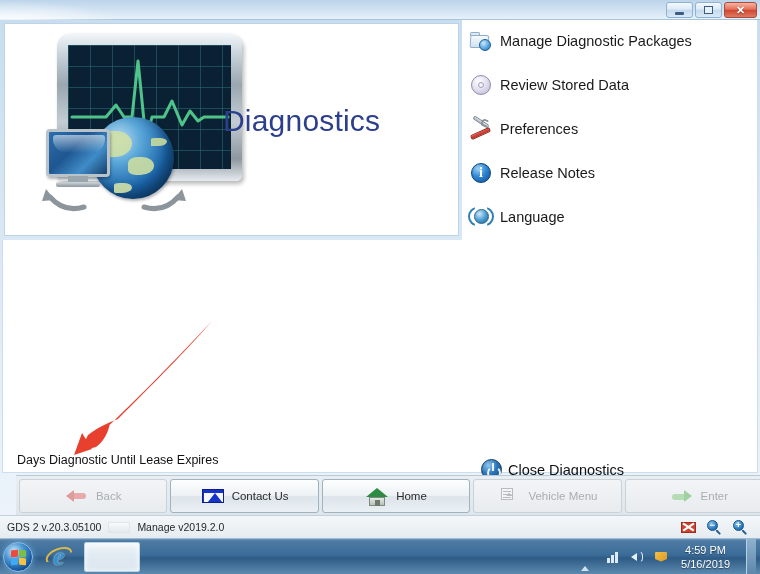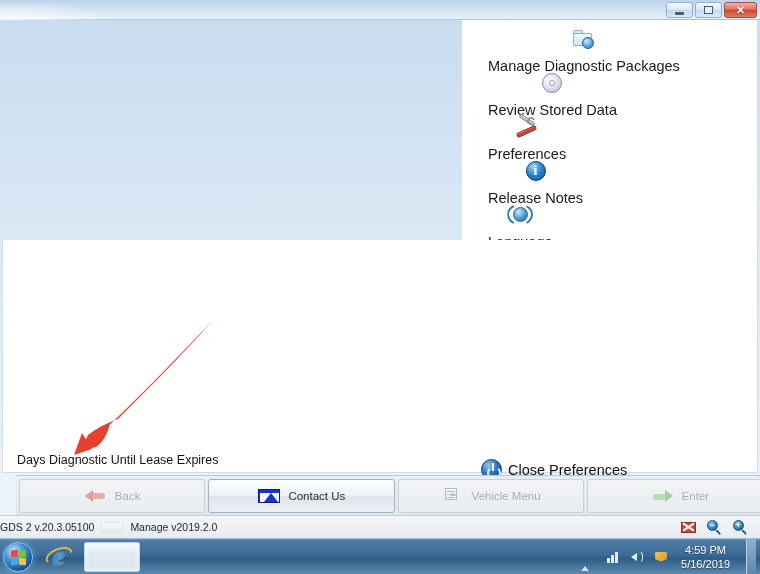--- a/index.html
+++ b/index.html
@@ -130,23 +130,23 @@
     position: absolute; left: 10px; top: 53px; width: 44px; height: 5px;
     border-radius: 2px; background: linear-gradient(to bottom,#cfd7dc,#8c979e);
   }
   #logo-title {
     position: absolute; left: 218px; top: 80px;
     font-size: 30px; color: #2b3f8c; letter-spacing: .2px;
   }
 
   
   .menu-item {
-    position: absolute; left: 26px;
+    position: absolute; left: 8px;
     display: flex; align-items: center; gap: 8px;
-    height: 26px; cursor: pointer; flex-direction: column;
+    height: 26px; cursor: pointer;
   }
   .menu-label { font-size: 14.5px; color: #1a1a1a; white-space: nowrap; }
   .mi-icon { width: 22px; height: 22px; position: relative; flex: 0 0 22px; }
 
   
   .ic-folder .fbody { position:absolute; left:0; top:5px; width:19px; height:13px;
      background: linear-gradient(to bottom,#f6fafd,#d2e2f0); border:1px solid #8fafc9;
      border-radius:1px 3px 2px 2px; transform: skewX(-4deg); }
   .ic-folder .ftab { position:absolute; left:0; top:2px; width:10px; height:4px;
      background:#dce9f4; border:1px solid #8fafc9; border-bottom:none; border-radius:2px 2px 0 0;}
@@ -279,21 +279,21 @@
      border-top:6px solid transparent; border-bottom:6px solid transparent; border-left:8px solid #9fd2a0; }
 
   
   #status-bar {
     position: absolute; left: 0; top: 515px;
     width: 760px; height: 23px;
     background: linear-gradient(to bottom, #f4f7f9 0%, #e6ecf1 100%);
     border-top: 1px solid #c3d1dc;
     display: flex; align-items: center;
   }
-  #status-left { display: flex; align-items: center; gap: 7px; padding-left: 0; font-size: 10.5px; color: #23282c; }
+  #status-left { display: flex; align-items: center; gap: 7px; padding-left: 7px; font-size: 10.5px; color: #23282c; }
   #status-sep { width: 22px; height: 11px; background: linear-gradient(to bottom,#f8fafb,#e3e9ee); border:1px solid #dfe5ea; border-radius:1px; }
   #status-right { margin-left: auto; display: flex; align-items: center; gap: 11px; padding-right: 12px; }
   .st-ico { width: 15px; height: 15px; position: relative; cursor: pointer; }
   .ic-mailx .box { position:absolute; left:0; top:2px; width:15px; height:11px; background:#cf4430; border:1px solid #9b2d1e; }
   .ic-mailx .x1, .ic-mailx .x2 { position:absolute; left:1px; top:6px; width:13px; height:1.6px; background:#fff; }
   .ic-mailx .x1 { transform: rotate(34deg); } .ic-mailx .x2 { transform: rotate(-34deg); }
   .ic-zoom .lens { position:absolute; left:0; top:0; width:11px; height:11px; border-radius:50%;
      background: radial-gradient(circle at 34% 28%, #8dc8ef, #1f6fb5 70%); border:1.5px solid #164f86; }
   .ic-zoom .hdl { position:absolute; left:9px; top:9px; width:6px; height:2.4px; background:#2b5f8f;
      transform: rotate(45deg); transform-origin: left center; border-radius:1px; }
@@ -369,20 +369,44 @@
         <div class="glyph-max"></div>
       </div>
       <div class="win-btn close">
         <span class="glyph-close">✕</span>
       </div>
     </div>
   </div>
 
   <div id="content-area">
 
+    <div id="left-panel">
+      <div id="logo-wrap">
+        <div class="monitor-outer">
+          <div class="monitor-screen">
+            <svg class="ecg" width="163" height="124" viewBox="0 0 163 124">
+              <polyline points="4,72 38,72 48,60 56,72 64,72 70,16 78,96 84,72 96,72 104,56 114,80 122,66 130,76 136,72 160,72" fill="none" stroke="#4ec48a" stroke-width="3" stroke-linejoin="round" stroke-linecap="round"></polyline>
+            </svg>
+          </div>
+        </div>
+        <div class="globe"></div>
+        <div class="mini-monitor">
+          <div class="mini-screen"></div>
+          <div class="mini-stand"></div>
+          <div class="mini-base"></div>
+        </div>
+        <svg width="190" height="195" style="position:absolute;left:0;top:0;pointer-events:none">
+          <path d="M20,168 q14,16 34,10" fill="none" stroke="#8d959c" stroke-width="5" stroke-linecap="round"></path>
+          <path d="M16,160 l-4,12 l13,-1 z" fill="#8d959c"></path>
+          <path d="M148,168 q-14,16 -34,10" fill="none" stroke="#8d959c" stroke-width="5" stroke-linecap="round"></path>
+          <path d="M152,160 l4,12 l-13,-1 z" fill="#8d959c"></path>
+        </svg>
+      </div>
+      <div id="logo-title">Diagnostics</div>
+    </div>
 
     <div id="right-panel">
 
       <div class="menu-item" style="top:8px">
         <span class="mi-icon ic-folder">
           <span class="ftab"></span>
             <span class="fbody"></span>
             <span class="fdisc"></span>
         </span>
         <span class="menu-label">Manage Diagnostic Packages</span>
@@ -429,21 +453,21 @@
     <svg id="arrow-svg" width="180" height="140" viewBox="0 0 180 140">
       <path d="M152,6 C120,40 70,92 34,124 L50,108 C48,118 44,126 36,132 L20,136 L28,120 C38,112 48,108 58,104 C92,70 128,34 152,6 Z" fill="#e8402f"></path>
       <path d="M32,134 L14,140 L22,118 Z" fill="#e8402f"></path>
     </svg>
 
     <div id="lease-label">Days Diagnostic Until Lease Expires</div>
     <div id="lease-value">31868389396</div>
 
     <div id="close-app">
       <span class="power"></span>
-      <span class="lbl">Close Preferences</span>
+      <span class="lbl">Close Diagnostics</span>
     </div>
 
   </div>
 
   <div id="button-bar">
 
     <div class="bar-btn disabled">
       <span class="btn-ico ic-back">
         <span class="shaft"></span>
           <span class="head"></span>
@@ -455,20 +479,28 @@
       <span class="btn-ico ic-mail">
         <span class="env"></span>
           <span class="inner">
             <span class="flapA"></span>
             <span class="flapB"></span>
           </span>
       </span>
       <span>Contact Us</span>
     </div>
 
+    <div class="bar-btn">
+      <span class="btn-ico ic-home">
+        <span class="roof"></span>
+          <span class="wall"></span>
+          <span class="door"></span>
+      </span>
+      <span>Home</span>
+    </div>
 
     <div class="bar-btn disabled">
       <span class="btn-ico ic-veh">
         <span class="lst"></span>
         <span class="ln" style="top:5px"></span>
           <span class="ln" style="top:8px"></span>
           <span class="ln" style="top:11px"></span>
         <span class="cur"></span>
       </span>
       <span>Vehicle Menu</span>

